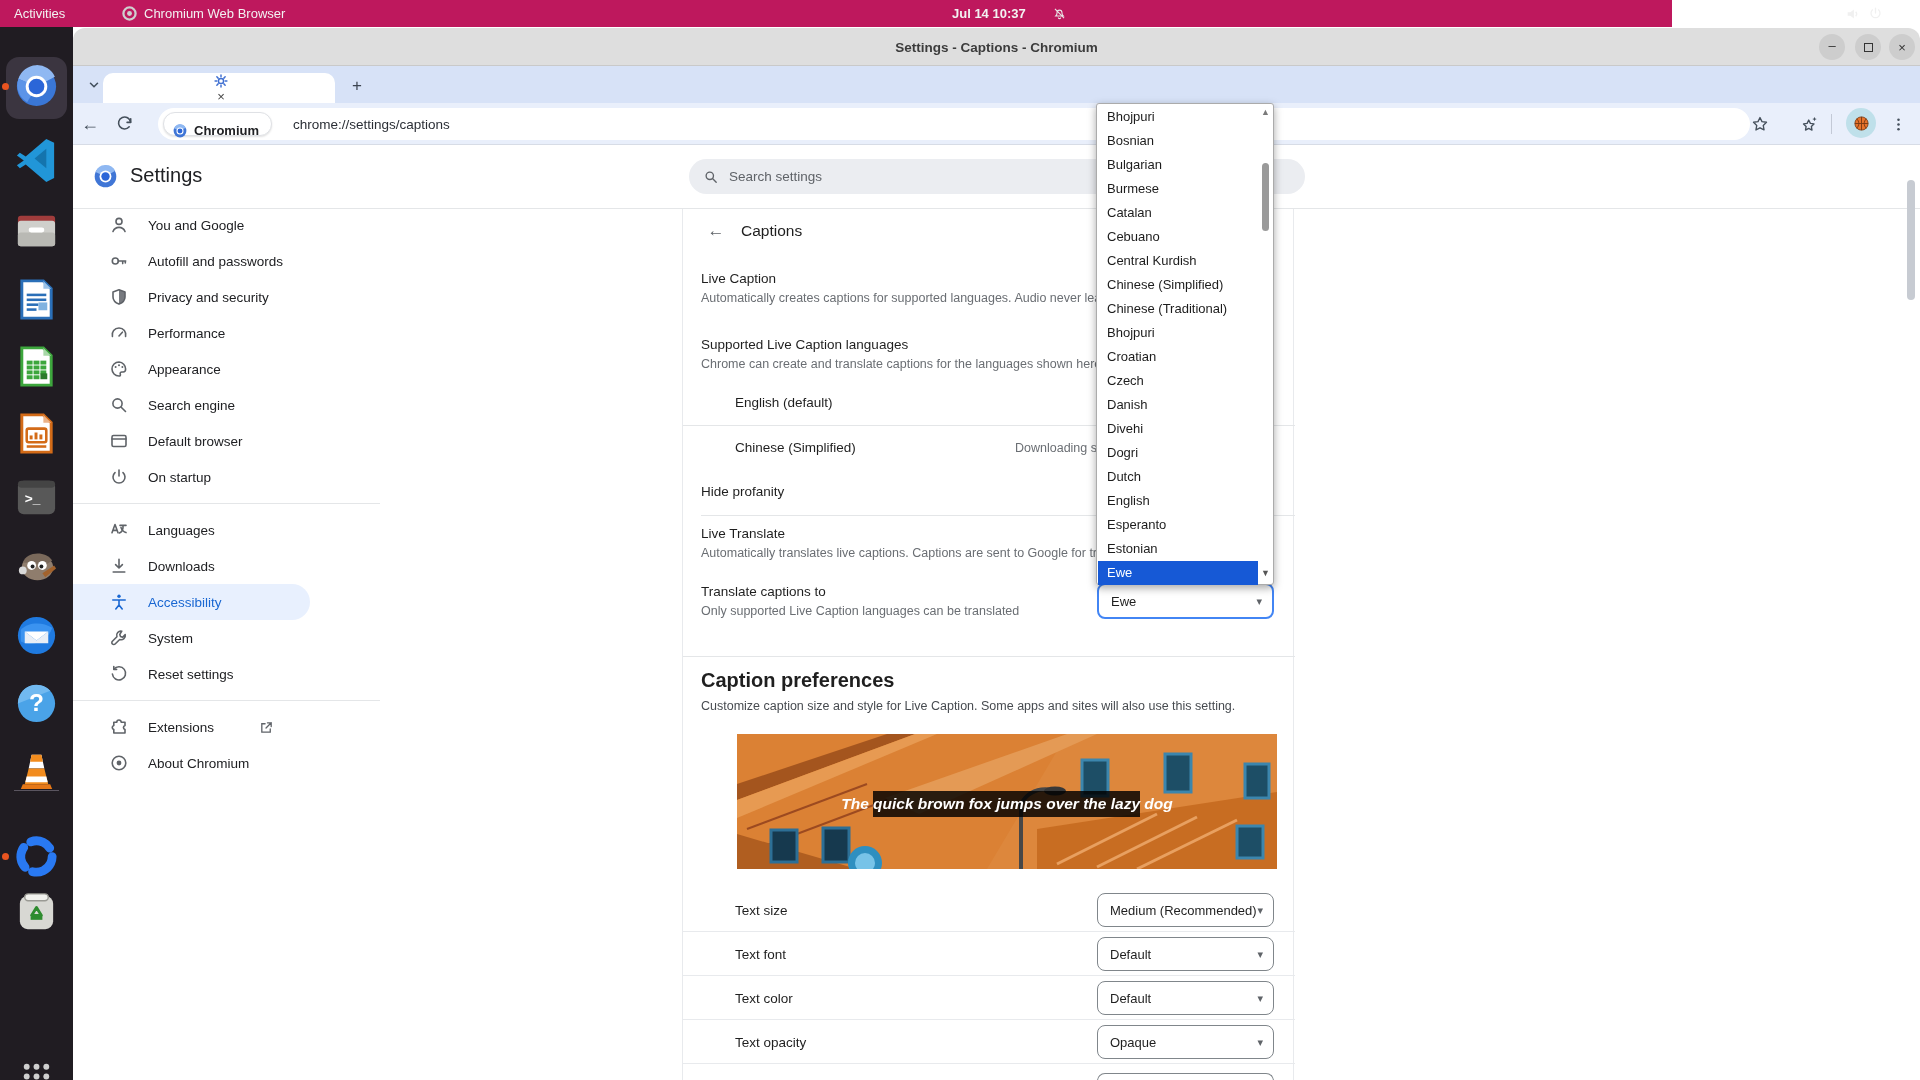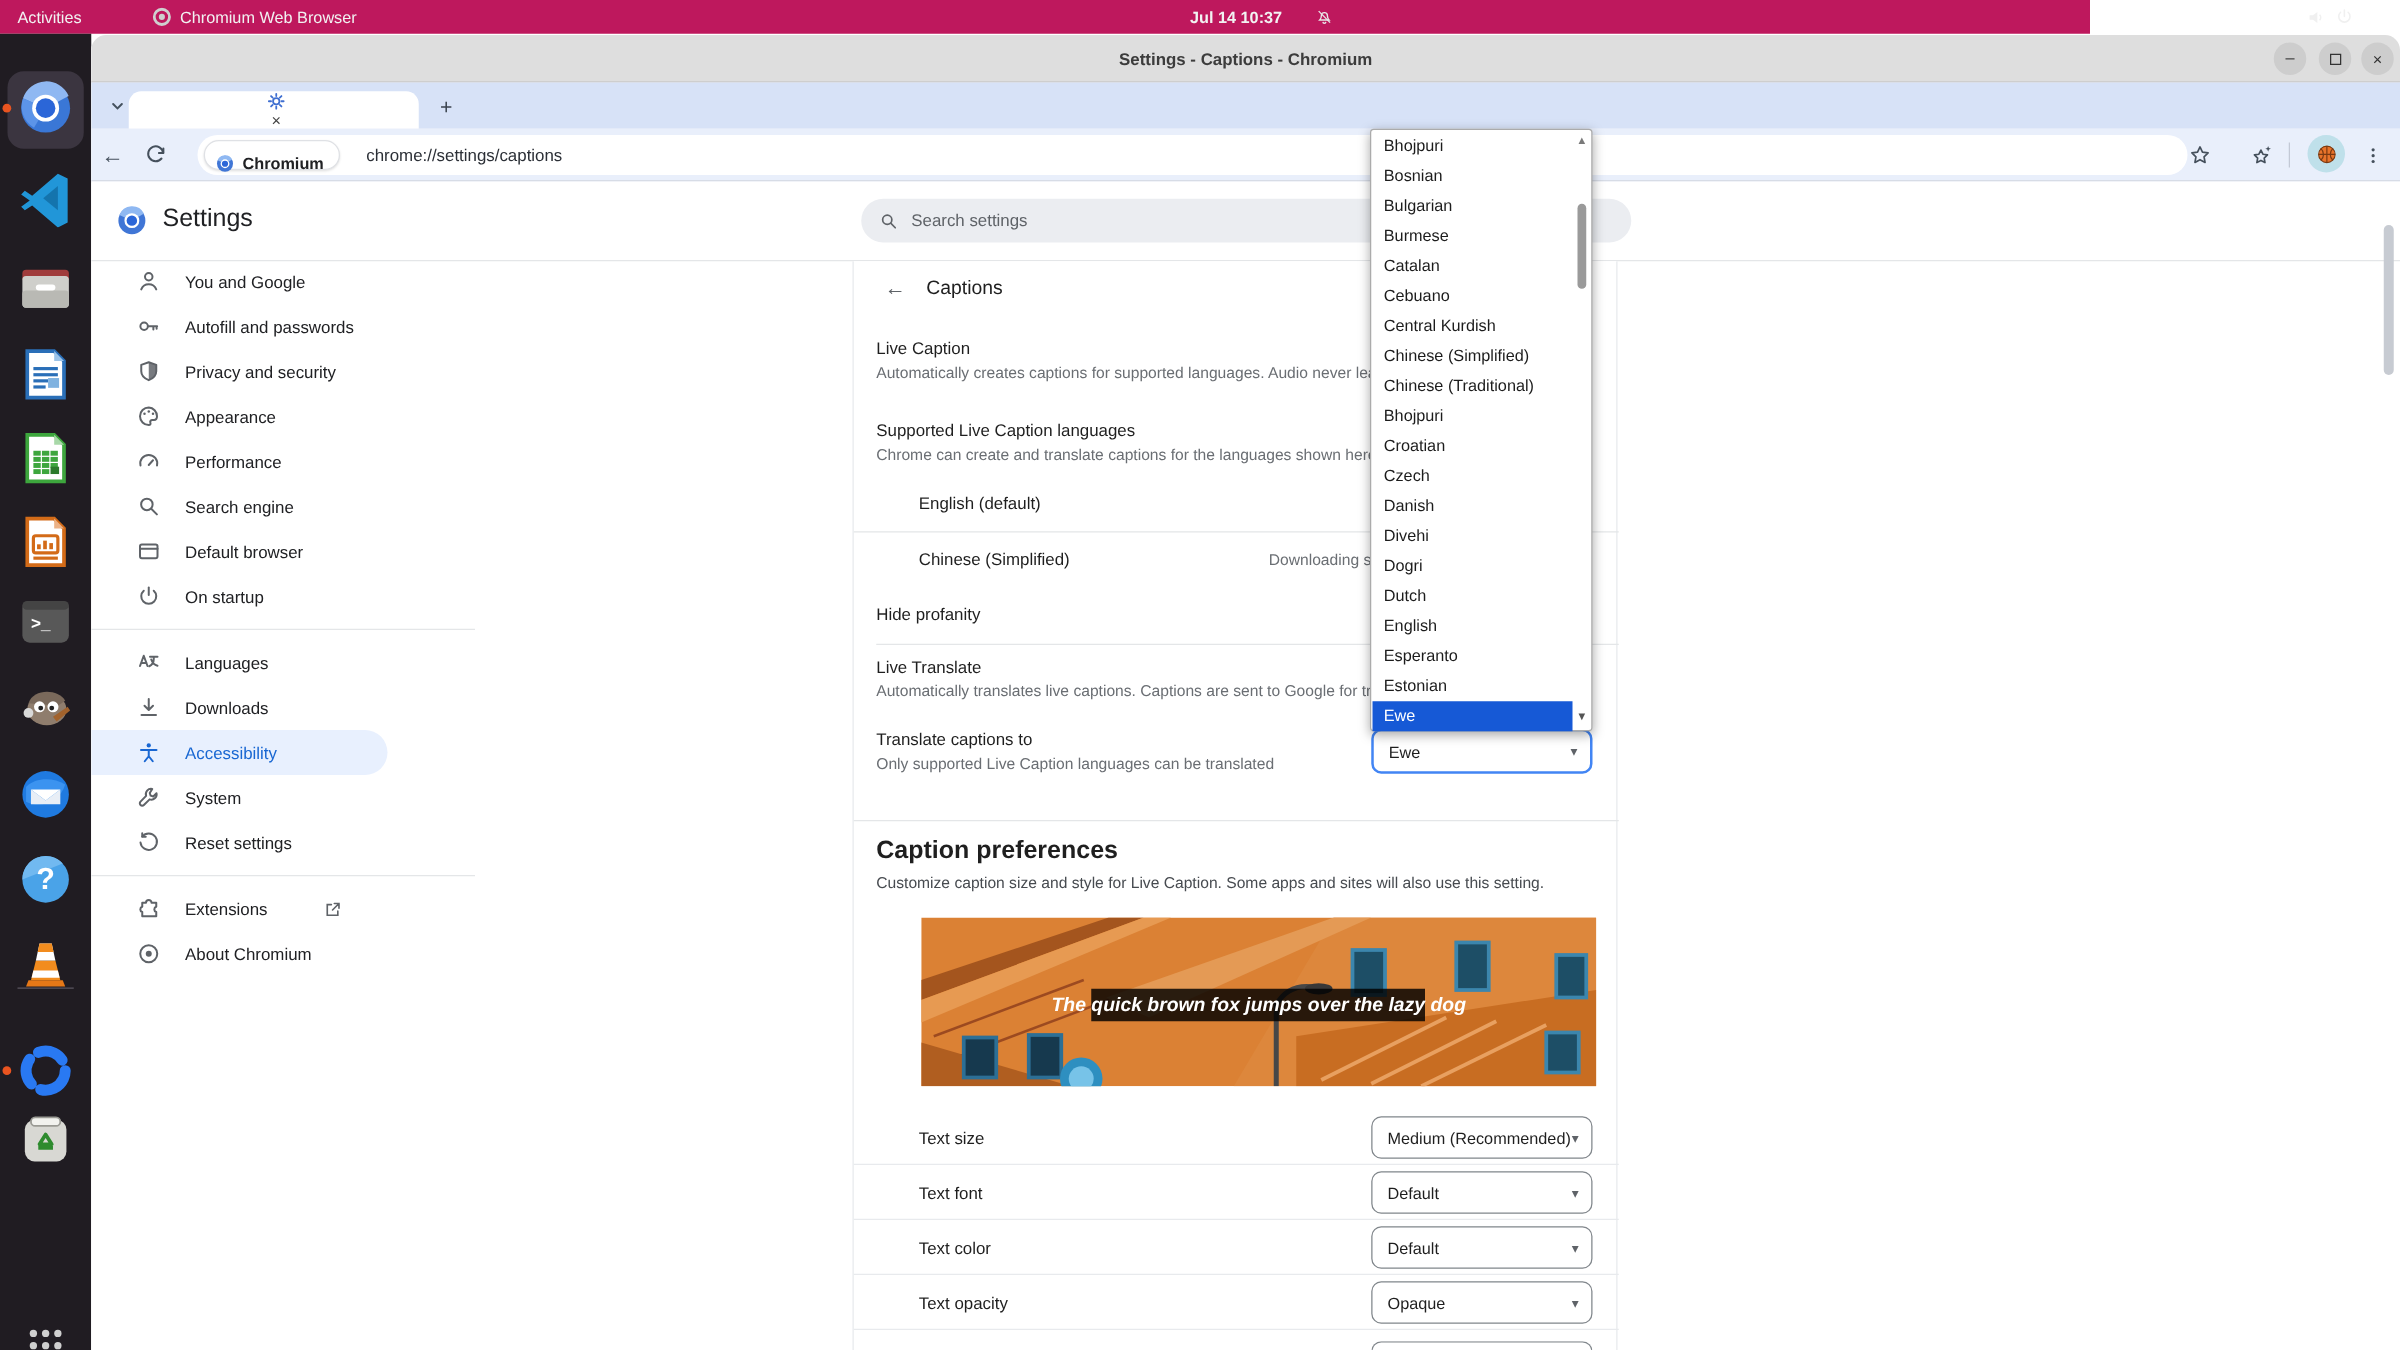--- a/index.html
+++ b/index.html
@@ -402,36 +402,36 @@
               <svg viewBox="0 0 20 20" width="20" height="20" fill="none" stroke="currentColor" stroke-width="1.6" stroke-linecap="round" stroke-linejoin="round">
                 <path d="M10 2.8l6 2.1v5c0 3.6-2.5 5.7-6 7.2-3.5-1.5-6-3.6-6-7.2v-5z"></path>
                 <path d="M10 2.8l6 2.1v5c0 3.6-2.5 5.7-6 7.2z" fill="currentColor" stroke="none" opacity=".85"></path>
               </svg>
             </span>
             <span class="lbl">Privacy and security</span>
           </div>
           <div class="m-item">
             <span class="ic">
               <svg viewBox="0 0 20 20" width="20" height="20" fill="none" stroke="currentColor" stroke-width="1.6" stroke-linecap="round" stroke-linejoin="round">
+                <path d="M3.4 13.4a6.8 6.8 0 1 1 13.2 0"></path>
+                <path d="M10 13l3.4-3.8"></path>
+              </svg>
+            </span>
+            <span class="lbl">Performance</span>
+          </div>
+          <div class="m-item">
+            <span class="ic">
+              <svg viewBox="0 0 20 20" width="20" height="20" fill="none" stroke="currentColor" stroke-width="1.6" stroke-linecap="round" stroke-linejoin="round">
                 <path d="M10 3a7 7 0 1 0 0 14c1.2 0 1.7-.8 1.3-1.8-.5-1.2.2-2.2 1.6-2.2h1.3c1.6 0 2.4-1.2 2.4-3A7 7 0 0 0 10 3z"></path>
                 <circle cx="6.6" cy="8" r="1" fill="currentColor" stroke="none"></circle>
                 <circle cx="10" cy="6.2" r="1" fill="currentColor" stroke="none"></circle>
                 <circle cx="13.4" cy="8" r="1" fill="currentColor" stroke="none"></circle>
               </svg>
             </span>
             <span class="lbl">Appearance</span>
-          </div>
-          <div class="m-item">
-            <span class="ic">
-              <svg viewBox="0 0 20 20" width="20" height="20" fill="none" stroke="currentColor" stroke-width="1.6" stroke-linecap="round" stroke-linejoin="round">
-                <path d="M3.4 13.4a6.8 6.8 0 1 1 13.2 0"></path>
-                <path d="M10 13l3.4-3.8"></path>
-              </svg>
-            </span>
-            <span class="lbl">Performance</span>
           </div>
           <div class="m-item">
             <span class="ic">
               <svg viewBox="0 0 20 20" width="20" height="20" fill="none" stroke="currentColor" stroke-width="1.6" stroke-linecap="round" stroke-linejoin="round">
                 <circle cx="8.5" cy="8.5" r="4.6"></circle>
                 <path d="M12.2 12.2l4.3 4.3"></path>
               </svg>
             </span>
             <span class="lbl">Search engine</span>
           </div>

